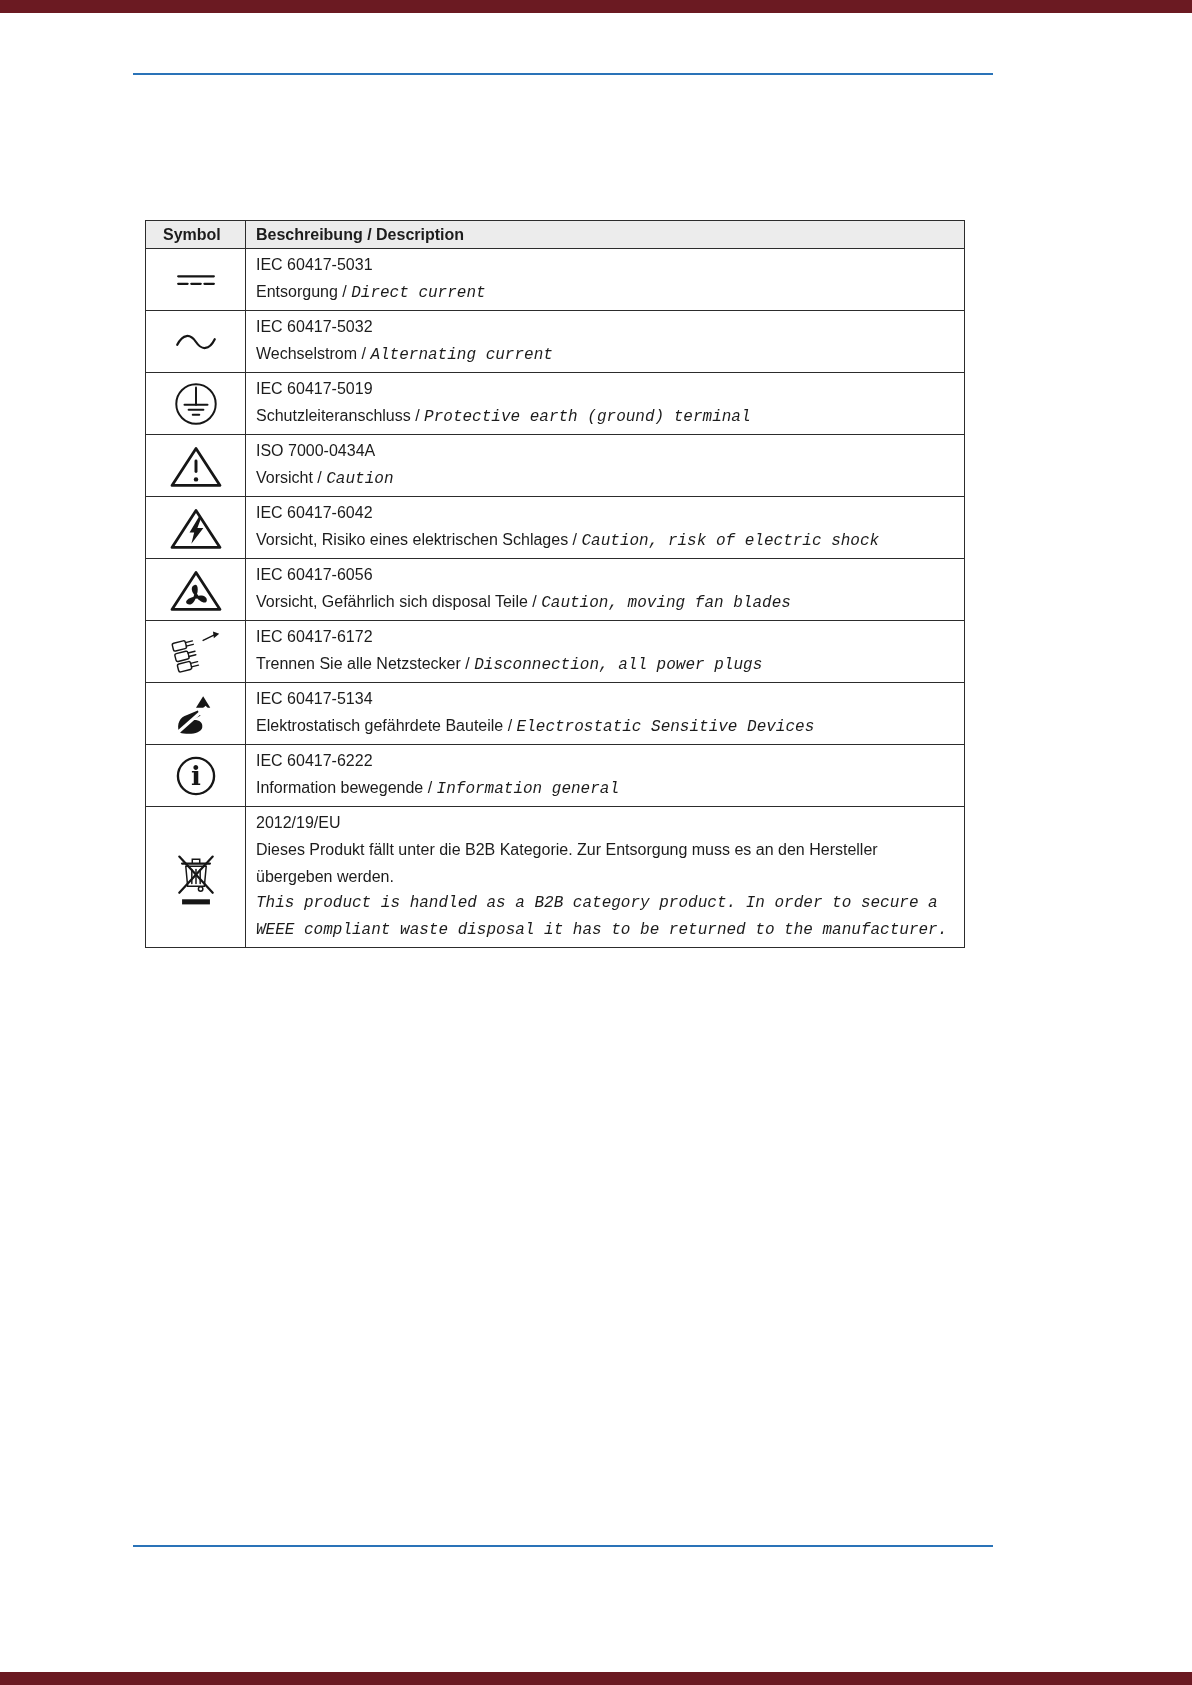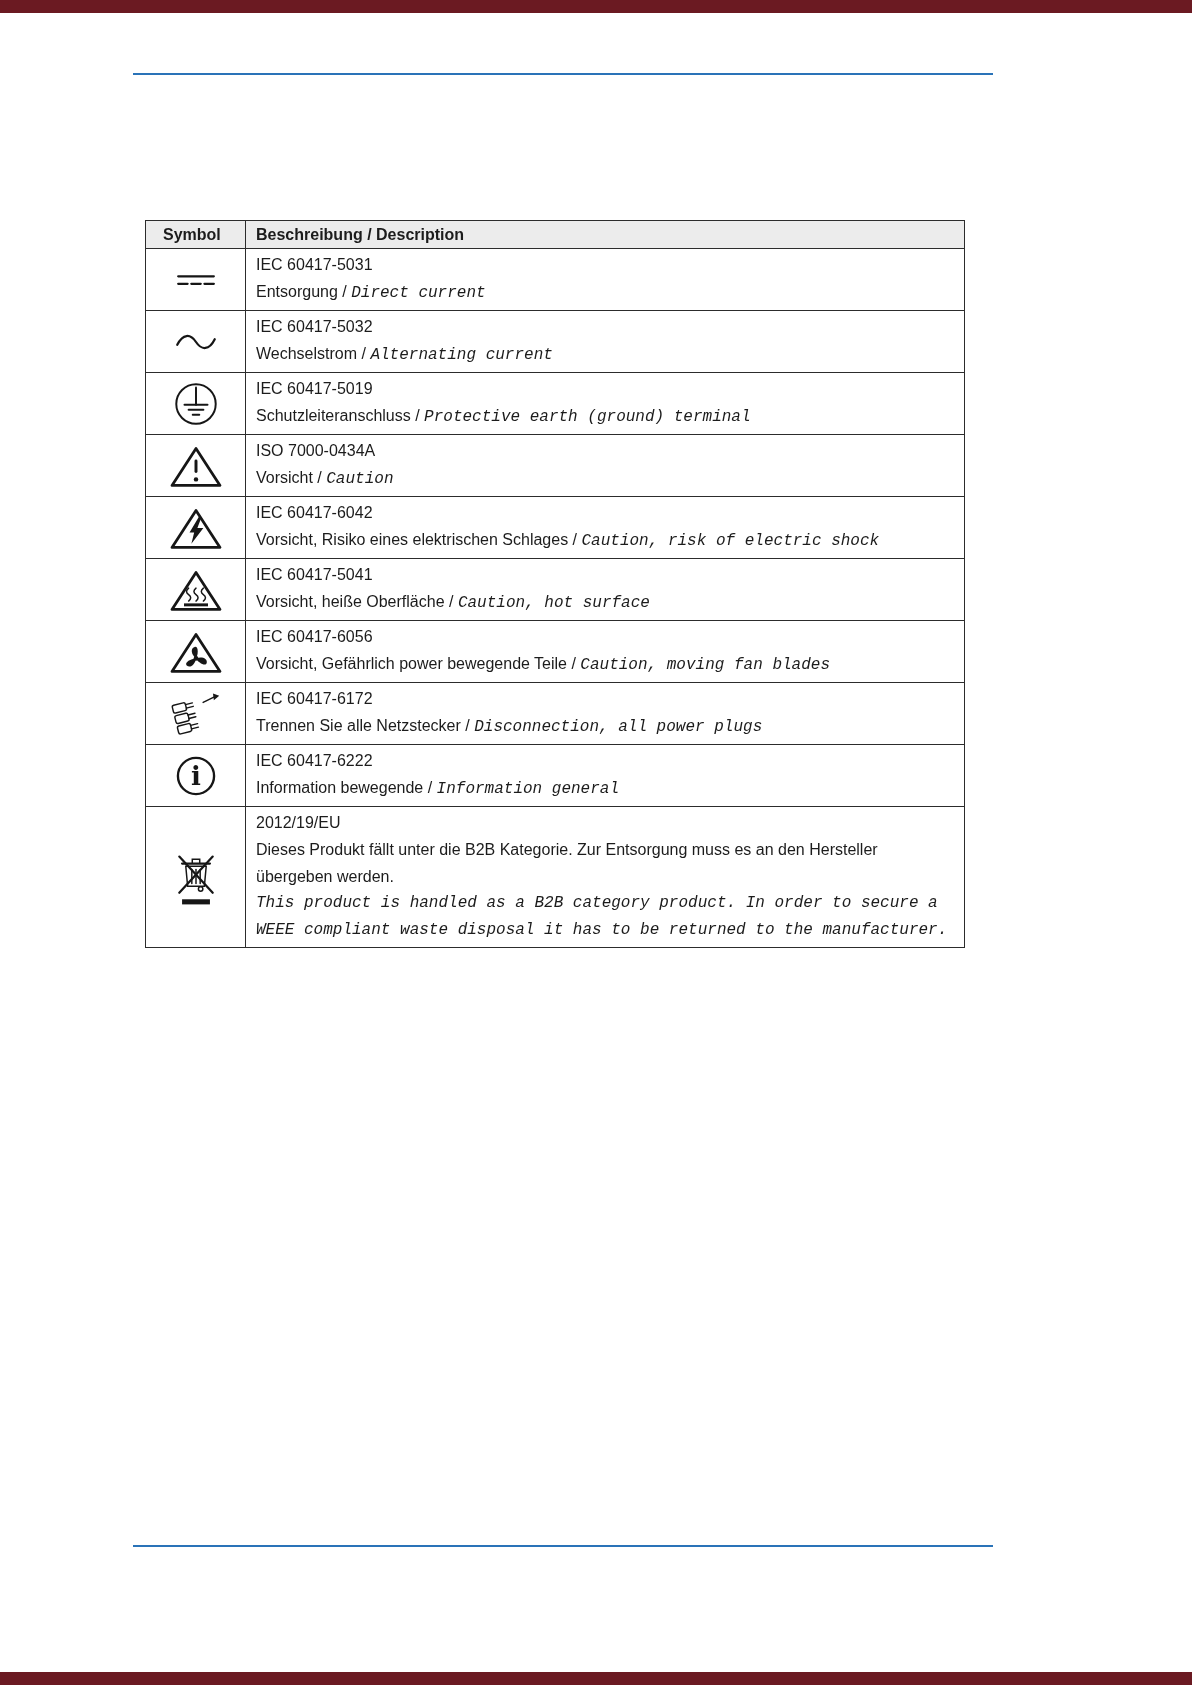--- a/index.html
+++ b/index.html
@@ -122,55 +122,38 @@
               <polygon class="fl" points="33,14 23,31 28,31 25,43 38,26 31.5,26 36,14"></polygon>
             </svg>
           </span>
         </td>
         <td class="cell-desc">
           <div class="code">IEC 60417-6042</div>
           <div class="desc"><span>Vorsicht, Risiko eines elektrischen Schlages /</span> <span class="it">Caution, risk of electric shock</span></div>
         </td>
       </tr>
 
-      <tr>
-        <td class="cell-sym">
-          <span class="icon">
-            <svg width="56" height="48" viewBox="0 0 60 52">
-              <path class="tri" d="M30,7 L56,47 L4,47 Z"></path>
-              <rect class="fl" x="17" y="40.5" width="26" height="3.2"></rect>
-              <path class="ln2" d="M22,38 c3,-2.4 3,-4.8 0,-7 c-3,-2.2 -3,-4.6 0,-7"></path>
-              <path class="ln2" d="M30,38 c3,-2.4 3,-4.8 0,-7 c-3,-2.2 -3,-4.6 0,-7"></path>
-              <path class="ln2" d="M38,38 c3,-2.4 3,-4.8 0,-7 c-3,-2.2 -3,-4.6 0,-7"></path>
-            </svg>
-          </span>
-        </td>
-        <td class="cell-desc">
-          <div class="code">IEC 60417-5041</div>
-          <div class="desc"><span>Vorsicht, heiße Oberfläche /</span> <span class="it">Caution, hot surface</span></div>
-        </td>
-      </tr>
 
       <tr>
         <td class="cell-sym">
           <span class="icon">
             <svg width="56" height="48" viewBox="0 0 60 52">
               <path class="tri" d="M30,7 L56,47 L4,47 Z"></path>
               <g class="fl">
                 <circle cx="30" cy="33" r="2.6"></circle>
                 <path d="M30,33 C25,29 23.5,22 28.5,20.5 C33,19.5 32.5,29 30,33 Z"></path>
                 <path d="M30,33 C25,29 23.5,22 28.5,20.5 C33,19.5 32.5,29 30,33 Z" transform="rotate(120 30 33)"></path>
                 <path d="M30,33 C25,29 23.5,22 28.5,20.5 C33,19.5 32.5,29 30,33 Z" transform="rotate(240 30 33)"></path>
               </g>
             </svg>
           </span>
         </td>
         <td class="cell-desc">
           <div class="code">IEC 60417-6056</div>
-          <div class="desc"><span>Vorsicht, Gefährlich power bewegende Teile /</span> <span class="it">Caution, moving fan blades</span></div>
+          <div class="desc"><span>Vorsicht, Gefährlich sich disposal Teile /</span> <span class="it">Caution, moving fan blades</span></div>
         </td>
       </tr>
 
       <tr>
         <td class="cell-sym">
           <span class="icon">
             <svg width="50" height="46" viewBox="0 0 56 50">
               <line class="ln2" x1="36" y1="12" x2="48" y2="6"></line>
               <polygon class="fl" points="47,2 54,4.5 48,9.5"></polygon>
               <g transform="rotate(-14 18 30)">
@@ -186,20 +169,35 @@
               </g>
             </svg>
           </span>
         </td>
         <td class="cell-desc">
           <div class="code">IEC 60417-6172</div>
           <div class="desc"><span>Trennen Sie alle Netzstecker /</span> <span class="it">Disconnection, all power plugs</span></div>
         </td>
       </tr>
 
+      <tr>
+        <td class="cell-sym">
+          <span class="icon">
+            <svg width="50" height="46" viewBox="0 0 56 48">
+              <polygon class="fl" points="36,4 44,17 28,17"></polygon>
+              <path class="fl" d="M9,44 C6,35 10,27 18,25 L30,20 L33,26 L23,31 C31,30 36,33 35,39 C34,44 25,47 17,46 C13,46 10,45.5 9,44 Z"></path>
+              <line class="wsl" x1="5" y1="47" x2="40" y2="16"></line>
+            </svg>
+          </span>
+        </td>
+        <td class="cell-desc">
+          <div class="code">IEC 60417-5134</div>
+          <div class="desc"><span>Elektrostatisch gefährdete Bauteile /</span> <span class="it">Electrostatic Sensitive Devices</span></div>
+        </td>
+      </tr>
 
       <tr>
         <td class="cell-sym">
           <span class="icon">
             <svg width="44" height="44" viewBox="0 0 56 56">
               <circle cx="28" cy="28" r="23" fill="none" stroke="#161616" stroke-width="3"></circle>
               <text x="28" y="40" text-anchor="middle" font-family="DejaVu Serif, serif" font-weight="bold" font-size="33" fill="#161616">i</text>
             </svg>
           </span>
         </td>

